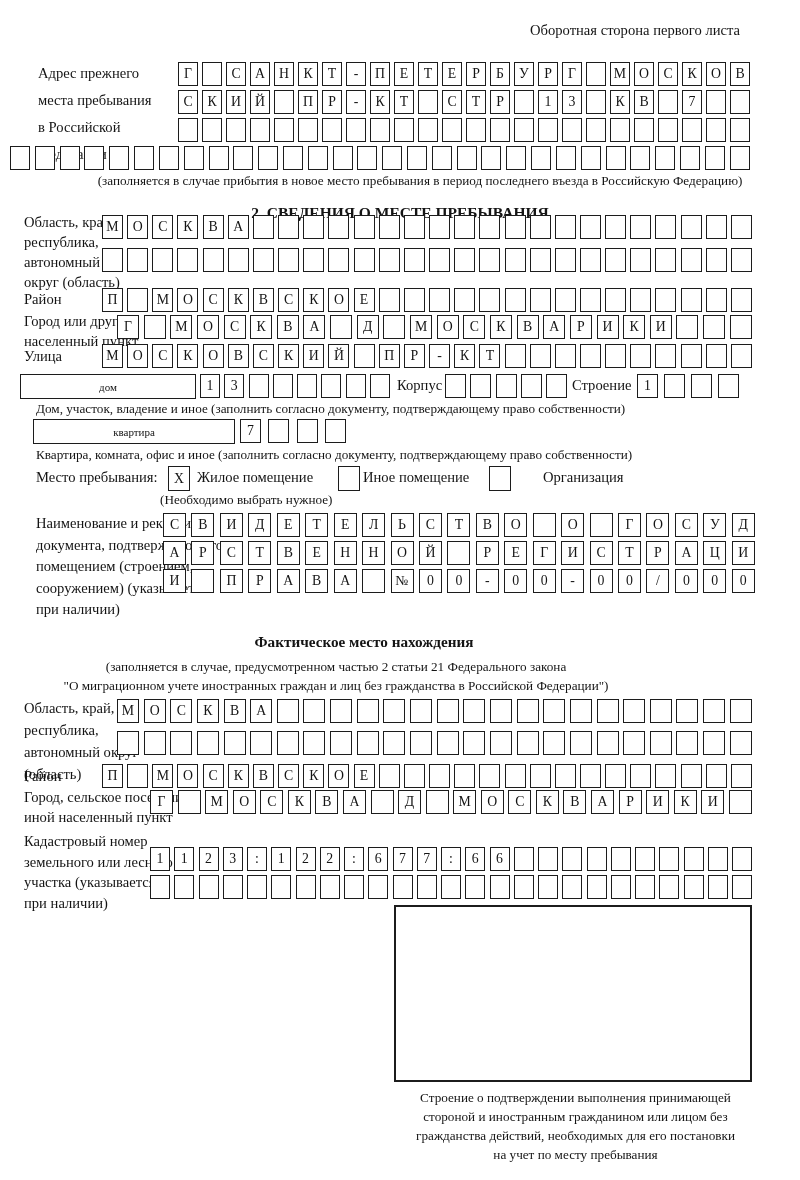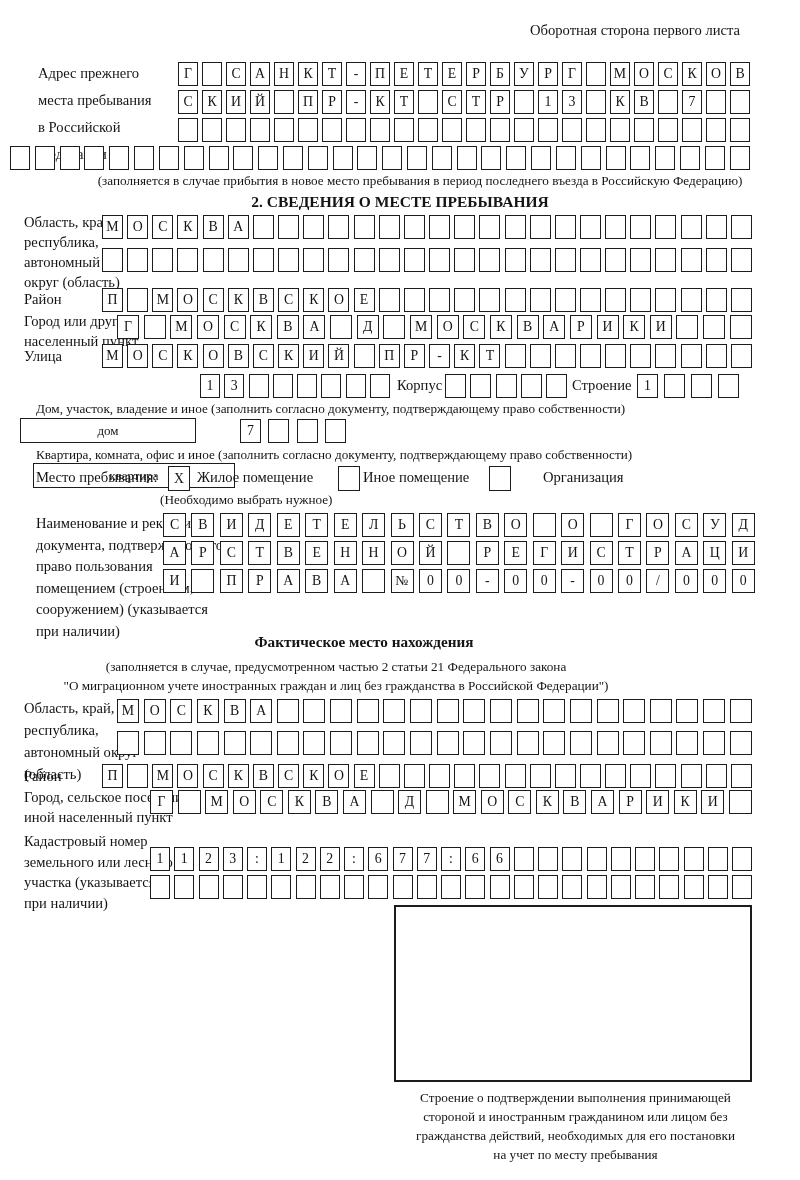--- a/index.html
+++ b/index.html
@@ -18,21 +18,21 @@
     box-sizing:border-box; width:20px; height:24px;
     border:1.6px solid #1c1c1c; background:#fff;
     display:flex; align-items:center; justify-content:center;
     font-size:13.8px; font-family:"Liberation Serif", serif;
   }
   .w21 .cell { width:21px; }
   .w22 .cell { width:22px; }
   .w23 .cell { width:23px; }
   .widebox {
     box-sizing:border-box; border:1.6px solid #1c1c1c; background:#fff;
-    display:flex; align-items:center; justify-content:center; font-size:13px;margin-top:44px;
+    display:flex; align-items:center; justify-content:center; font-size:11px;
   }
   .checkbox .cell { width:22px; height:25px; }
   .stamp { box-sizing:border-box; border:2px solid #1c1c1c; background:#fff; }
   .lines div { white-space:nowrap; }
 </style>
 </head>
 <body>
 
 <div class="page">
 
@@ -149,21 +149,21 @@
       <span class="cell"></span>
       <span class="cell"></span>
       <span class="cell"></span>
       <span class="cell"></span>
       <span class="cell"></span>
       <span class="cell"></span>
       <span class="cell"></span>
     </div>
   <div class="abs small center" style="top:173px; left:0; width:800px;padding-left:20px;">(заполняется в случае прибытия в новое место пребывания в период последнего въезда в Российскую Федерацию)</div>
 
-  <div class="abs bold center" style="top:193px; left:0; width:800px; font-size:15.5px;">2. СВЕДЕНИЯ О МЕСТЕ ПРЕБЫВАНИЯ</div>
+  <div class="abs bold center" style="top:204px; left:0; width:800px; font-size:15.5px;">2. СВЕДЕНИЯ О МЕСТЕ ПРЕБЫВАНИЯ</div>
 
   <div class="abs label lines" style="top:212px; left:24px; line-height:20px;">
       <div>Область, край,</div>
       <div>республика,</div>
       <div>автономный</div>
       <div>округ (область)</div>
     </div>
   <div class="abs cellrow w21" style="top:215px; left:102px; width:650px;">
       <span class="cell">М</span>
       <span class="cell">О</span>
@@ -360,21 +360,20 @@
   <div class="abs label" style="top:469px; left:363px;">Иное помещение</div>
   <div class="abs cellrow checkbox" style="top:466px; left:489px;">
       <span class="cell"></span>
     </div>
   <div class="abs label" style="top:469px; left:543px;">Организация</div>
   <div class="abs small" style="top:492px; left:160px;">(Необходимо выбрать нужное)</div>
 
   <div class="abs label lines" style="top:513px; left:36px; line-height:21.5px;">
       <div>Наименование и реквизиты</div>
       <div>документа, подтверждающего</div>
-      <div>право пользования</div>
       <div>помещением (строением,</div>
       <div>сооружением) (указывается</div>
       <div>при наличии)</div>
     </div>
   <div class="abs cellrow w23" style="top:513px; left:163px; width:592px;">
       <span class="cell">С</span>
       <span class="cell">В</span>
       <span class="cell">И</span>
       <span class="cell">Д</span>
       <span class="cell">Е</span>

